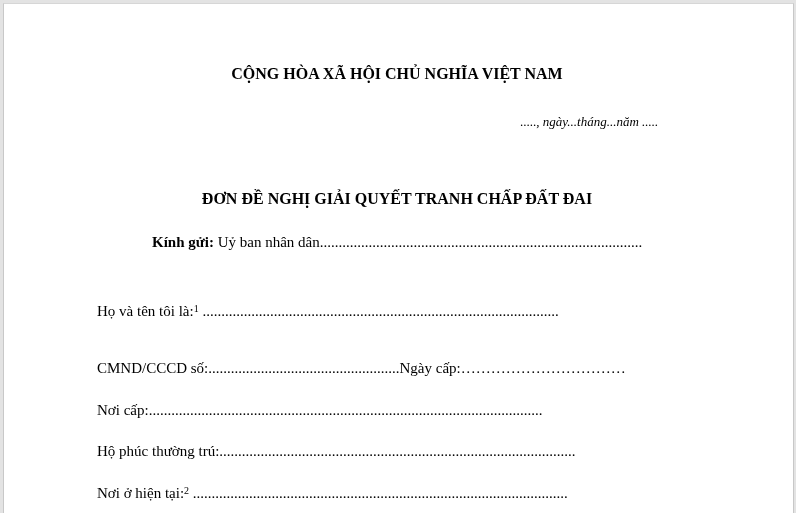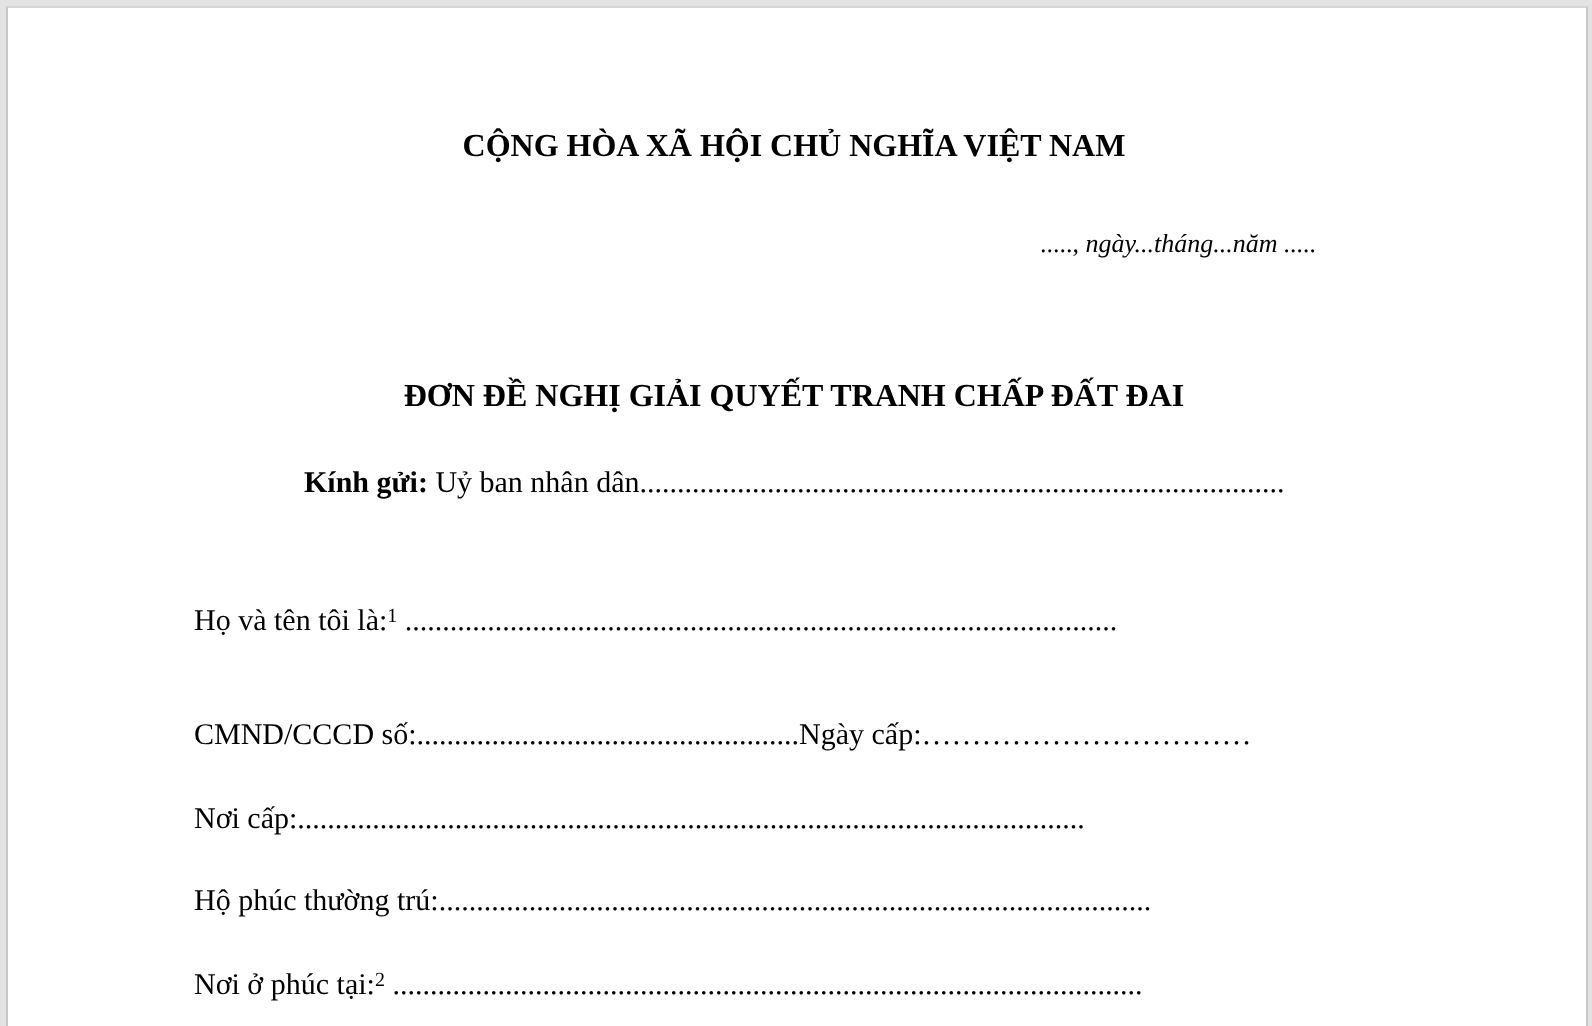--- a/index.html
+++ b/index.html
@@ -51,15 +51,15 @@
 
   <div class="line field" style="top:270px;margin-top:28px;"><span>Họ và tên tôi là:</span><span class="sup">1</span><span class="dots"> ...............................................................................................</span></div>
 
 
   <div class="line field" style="top:397px;"><span>Nơi cấp:</span><span class="dots">.........................................................................................................</span></div>
 
   <div class="line field" style="top:355px;"><span>CMND/CCCD số:</span><span class="dots">...................................................</span><span>Ngày cấp:</span><span class="dots">……………………………</span></div>
 
   <div class="line field" style="top:438px;"><span>Hộ phúc thường trú:</span><span class="dots">...............................................................................................</span></div>
 
-  <div class="line field" style="top:480px;"><span>Nơi ở phúc tại:</span><span class="sup">2</span><span class="dots"> ....................................................................................................</span></div>
+  <div class="line field" style="top:480px;"><span>Nơi ở hiện tại:</span><span class="sup">2</span><span class="dots"> ....................................................................................................</span></div>
 
 </div>
 
 </body></html>

